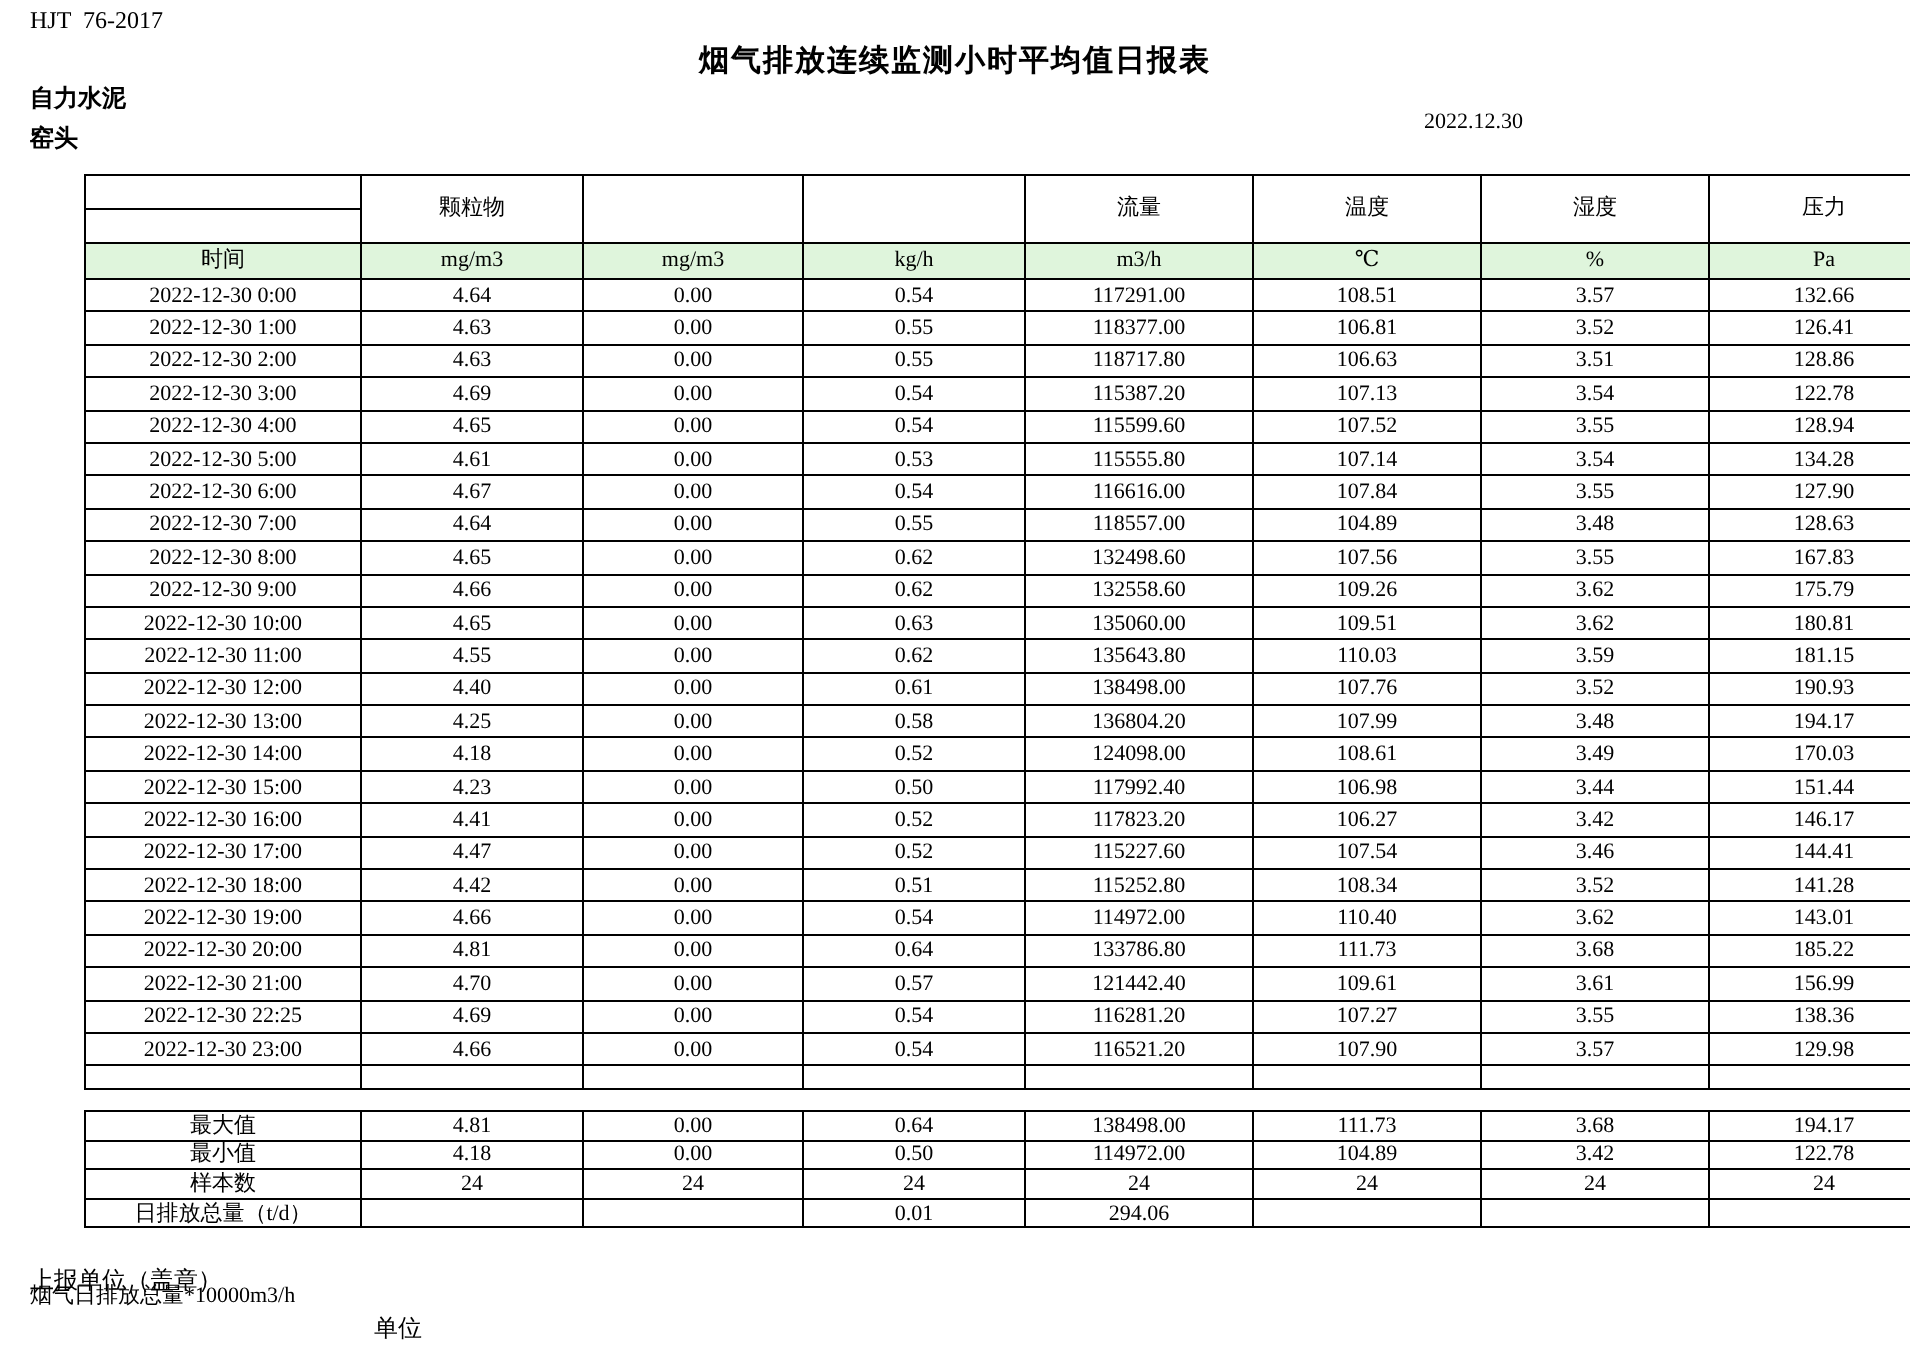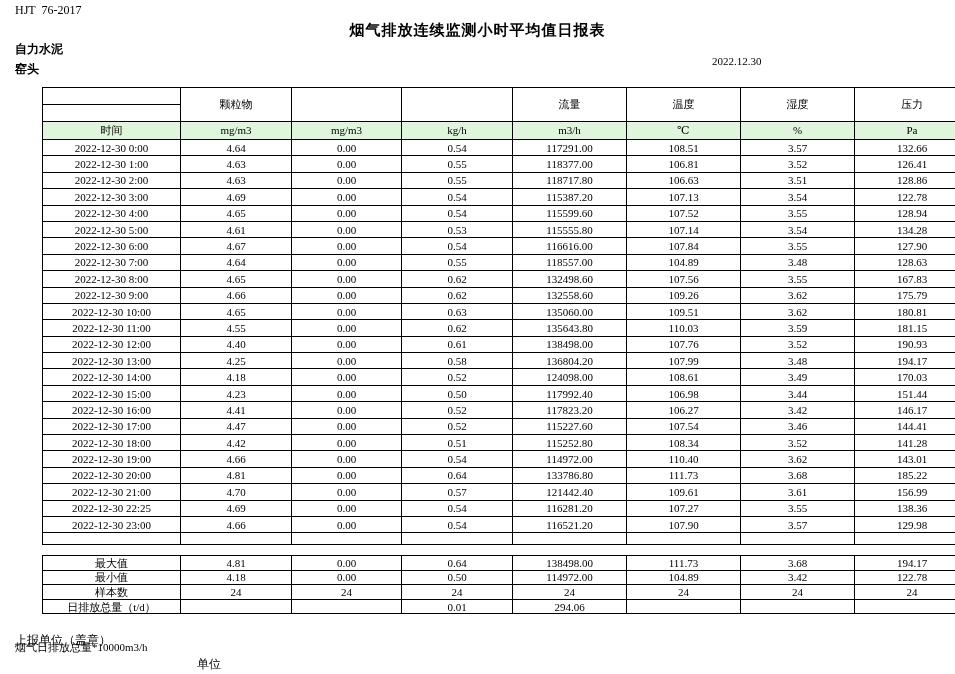--- a/index.html
+++ b/index.html
@@ -28,21 +28,21 @@
   .group-row th.time-split { padding:0; vertical-align:top; }
   .time-split .half-top { height:17px; border-bottom:1px solid #000; }
   .time-split .half-bottom { height:16px; }
   .unit-row th { height:18px; background:#dff5dc; }
   .data-row td { height:16.4px; }
   .empty-row td { height:12px; }
   .summary-row td { height:14.6px; }
 
   .footnote1 { position:absolute; top:640px; left:15px; font-size:11px; }
   .footnote2 { position:absolute; top:632px; left:15px; font-size:12px; }
-  .footnote3 { position:absolute; top:656px; left:197px; font-size:12px; }
+  .footnote3 { position:absolute; top:656px; left:187px; font-size:12px; }
 </style>
 </head>
 <body>
 
 <div class="page">
 
   <div class="doc-code">HJT  76-2017</div>
   <div class="title">烟气排放连续监测小时平均值日报表</div>
   <div class="company">自力水泥</div>
   <div class="location">窑头</div>

